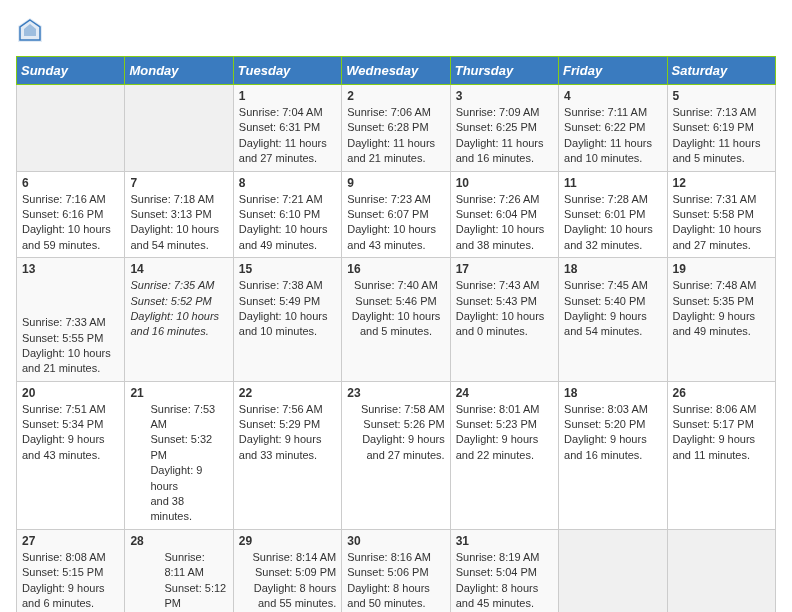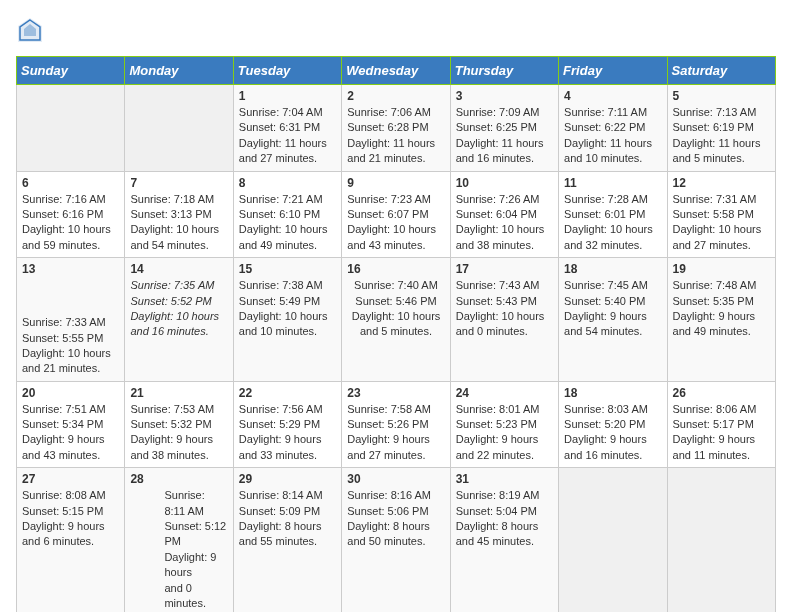--- a/index.html
+++ b/index.html
@@ -273,35 +273,35 @@
       <tr>
         <td>
           <span class="day-num">20</span>
           <div class="day-info" style="white-space: pre-line;">Sunrise: 7:51 AM
 Sunset: 5:34 PM
 Daylight: 9 hours
 and 43 minutes.</div>
         </td>
         <td>
           <span class="day-num">21</span>
-          <div class="day-info" style="white-space: pre-line;">Sunrise: 7:53 AM
+          <div class="day-info" style="white-space: pre-line; margin-left: 20px;">Sunrise: 7:53 AM
 Sunset: 5:32 PM
 Daylight: 9 hours
 and 38 minutes.</div>
         </td>
         <td>
           <span class="day-num">22</span>
           <div class="day-info" style="white-space: pre-line;">Sunrise: 7:56 AM
 Sunset: 5:29 PM
 Daylight: 9 hours
 and 33 minutes.</div>
         </td>
         <td>
           <span class="day-num">23</span>
-          <div class="day-info" style="white-space: pre-line;">Sunrise: 7:58 AM
+          <div class="day-info" style="white-space: pre-line; text-align: right;">Sunrise: 7:58 AM
 Sunset: 5:26 PM
 Daylight: 9 hours
 and 27 minutes.</div>
         </td>
         <td>
           <span class="day-num">24</span>
           <div class="day-info" style="white-space: pre-line;">Sunrise: 8:01 AM
 Sunset: 5:23 PM
 Daylight: 9 hours
 and 22 minutes.</div>
@@ -331,21 +331,21 @@
         </td>
         <td>
           <span class="day-num">28</span>
           <div class="day-info" style="white-space: pre-line; margin-left: 34px;">Sunrise: 8:11 AM
 Sunset: 5:12 PM
 Daylight: 9 hours
 and 0 minutes.</div>
         </td>
         <td>
           <span class="day-num">29</span>
-          <div class="day-info" style="white-space: pre-line;">Sunrise: 8:14 AM
+          <div class="day-info" style="white-space: pre-line; text-align: right;">Sunrise: 8:14 AM
 Sunset: 5:09 PM
 Daylight: 8 hours
 and 55 minutes.</div>
         </td>
         <td>
           <span class="day-num">30</span>
           <div class="day-info" style="white-space: pre-line;">Sunrise: 8:16 AM
 Sunset: 5:06 PM
 Daylight: 8 hours
 and 50 minutes.</div>

